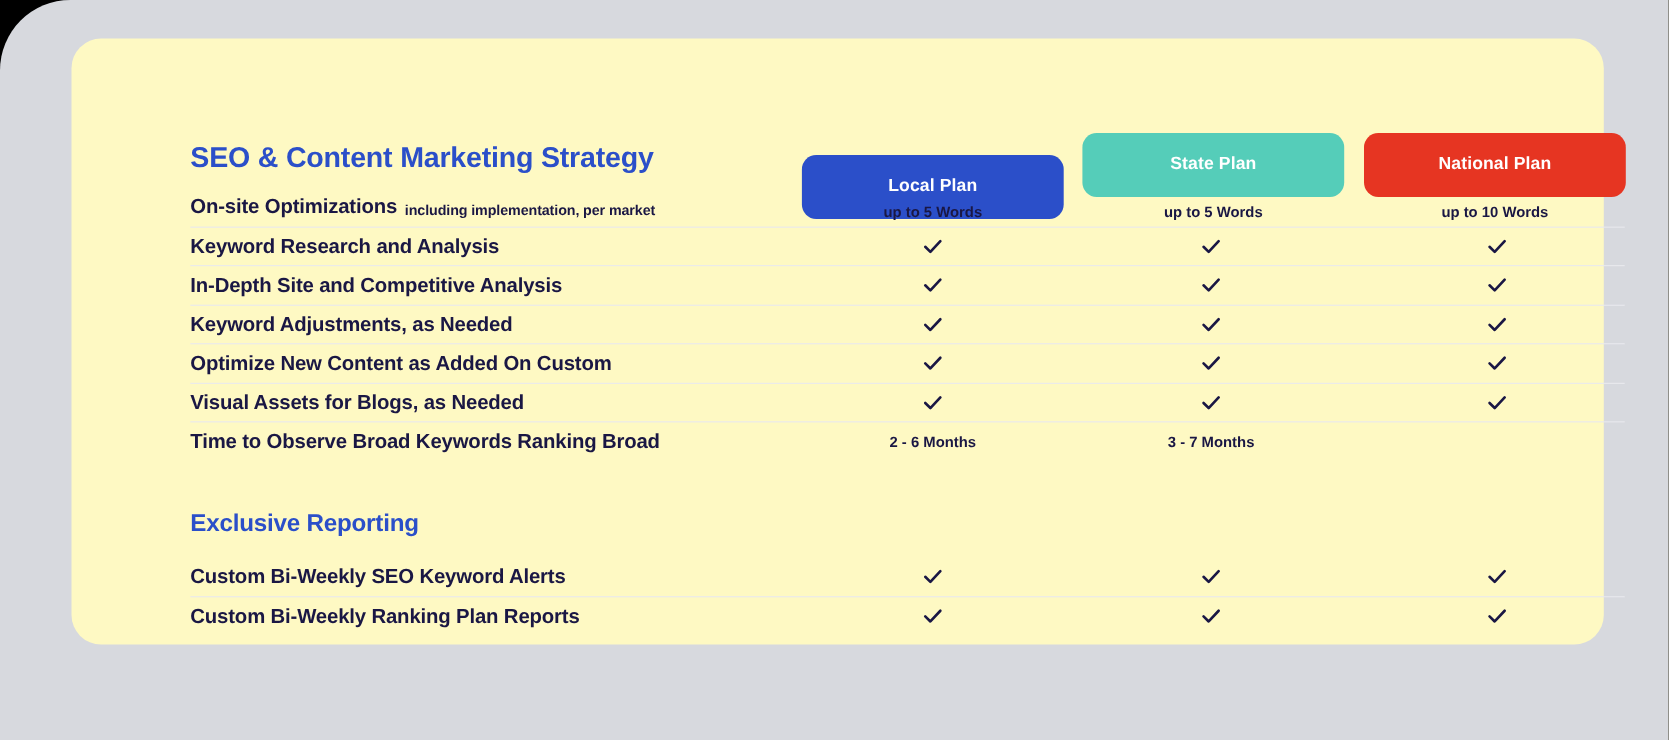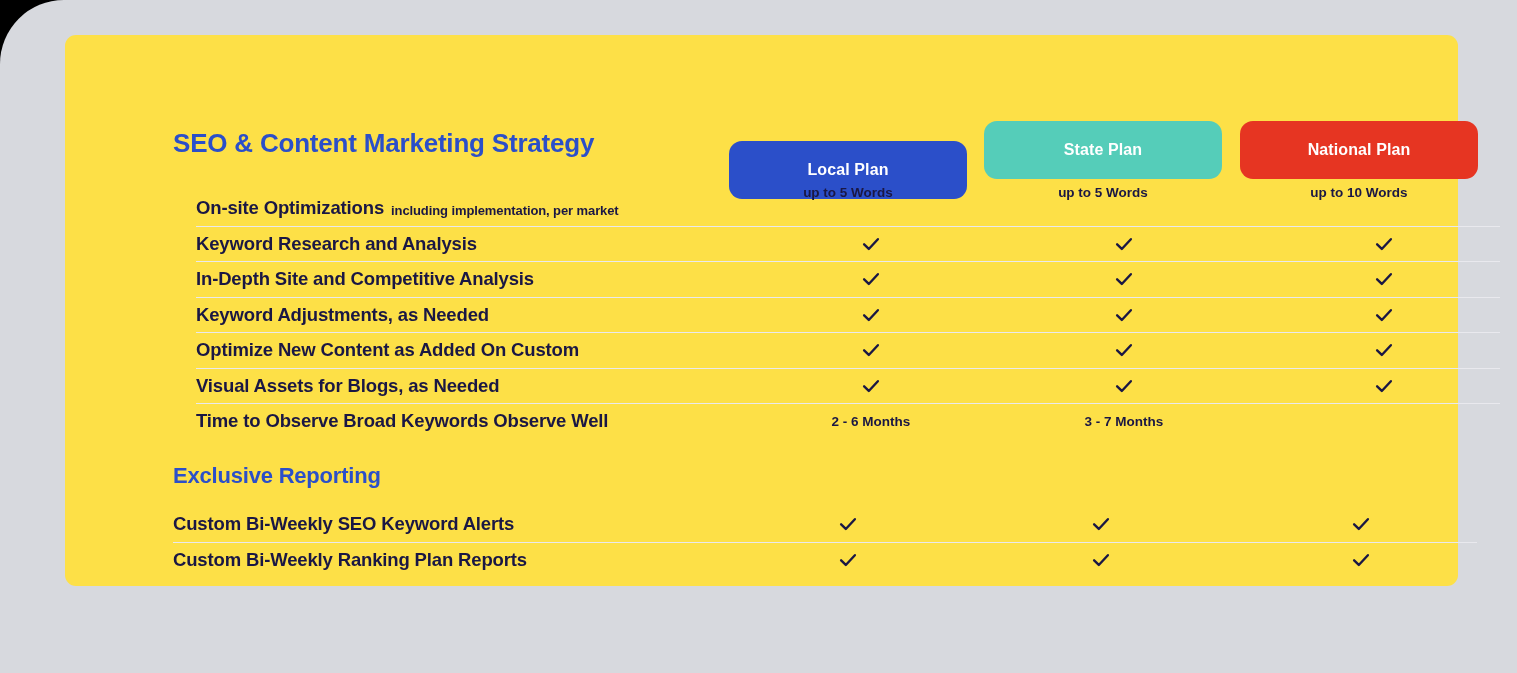--- a/index.html
+++ b/index.html
@@ -21,22 +21,22 @@
     border-top-right-radius:0px;
     border-bottom-left-radius:0px;
     border-bottom-right-radius:0px;
   }
 
   
   .card{
     position:absolute;
     left:65px;top:35px;
     width:1393px;height:551px;
-    background:#fde047;
-    border-radius:11px;
+    background:#fef9c3;
+    border-radius:27px;
   }
 
   
   .title{
     position:absolute;
     left:108px;top:93px;
     font-size:26px;
     font-weight:bold;
     color:#2b4fc9;
     letter-spacing:-0.2px;
@@ -77,21 +77,21 @@
   .planSub.p0{left:0px;}
   .planSub.p1{left:255px;}
   .planSub.p2{left:511px;}
 
   
   .table{
     position:absolute;
     left:108px;
     width:1304px;
   }
-  .table.sec1{top:156px;margin-left:23px;}
+  .table.sec1{top:136px;}
   .table.sec2{top:472px;}
 
   .row{
     position:relative;
     height:34.5px;
     border-bottom:1px solid #e9e9ee;
   }
   .row.nolinebottom{border-bottom:none;}
 
   .rowLabel{
@@ -320,21 +320,21 @@
           <div class="cell c2">
             <span class="check">
               <svg viewBox="0 0 24 24" fill="none" stroke="currentColor" stroke-width="2.6" stroke-linecap="round" stroke-linejoin="round">
                 <path d="M4.5 12.4 L9.6 17.4 L19.5 6.8"></path>
               </svg>
             </span>
           </div>
         </div>
         <div class="row nolinebottom">
           <div class="rowLabel">
-            <span class="main">Time to Observe Broad Keywords Observe Well</span>
+            <span class="main">Time to Observe Broad Keywords Ranking Broad</span>
           </div>
           <div class="cell c0">
             <span class="textval">2 - 6 Months</span>
           </div>
           <div class="cell c1">
             <span class="textval">3 - 7 Months</span>
           </div>
         </div>
       </div>
 

